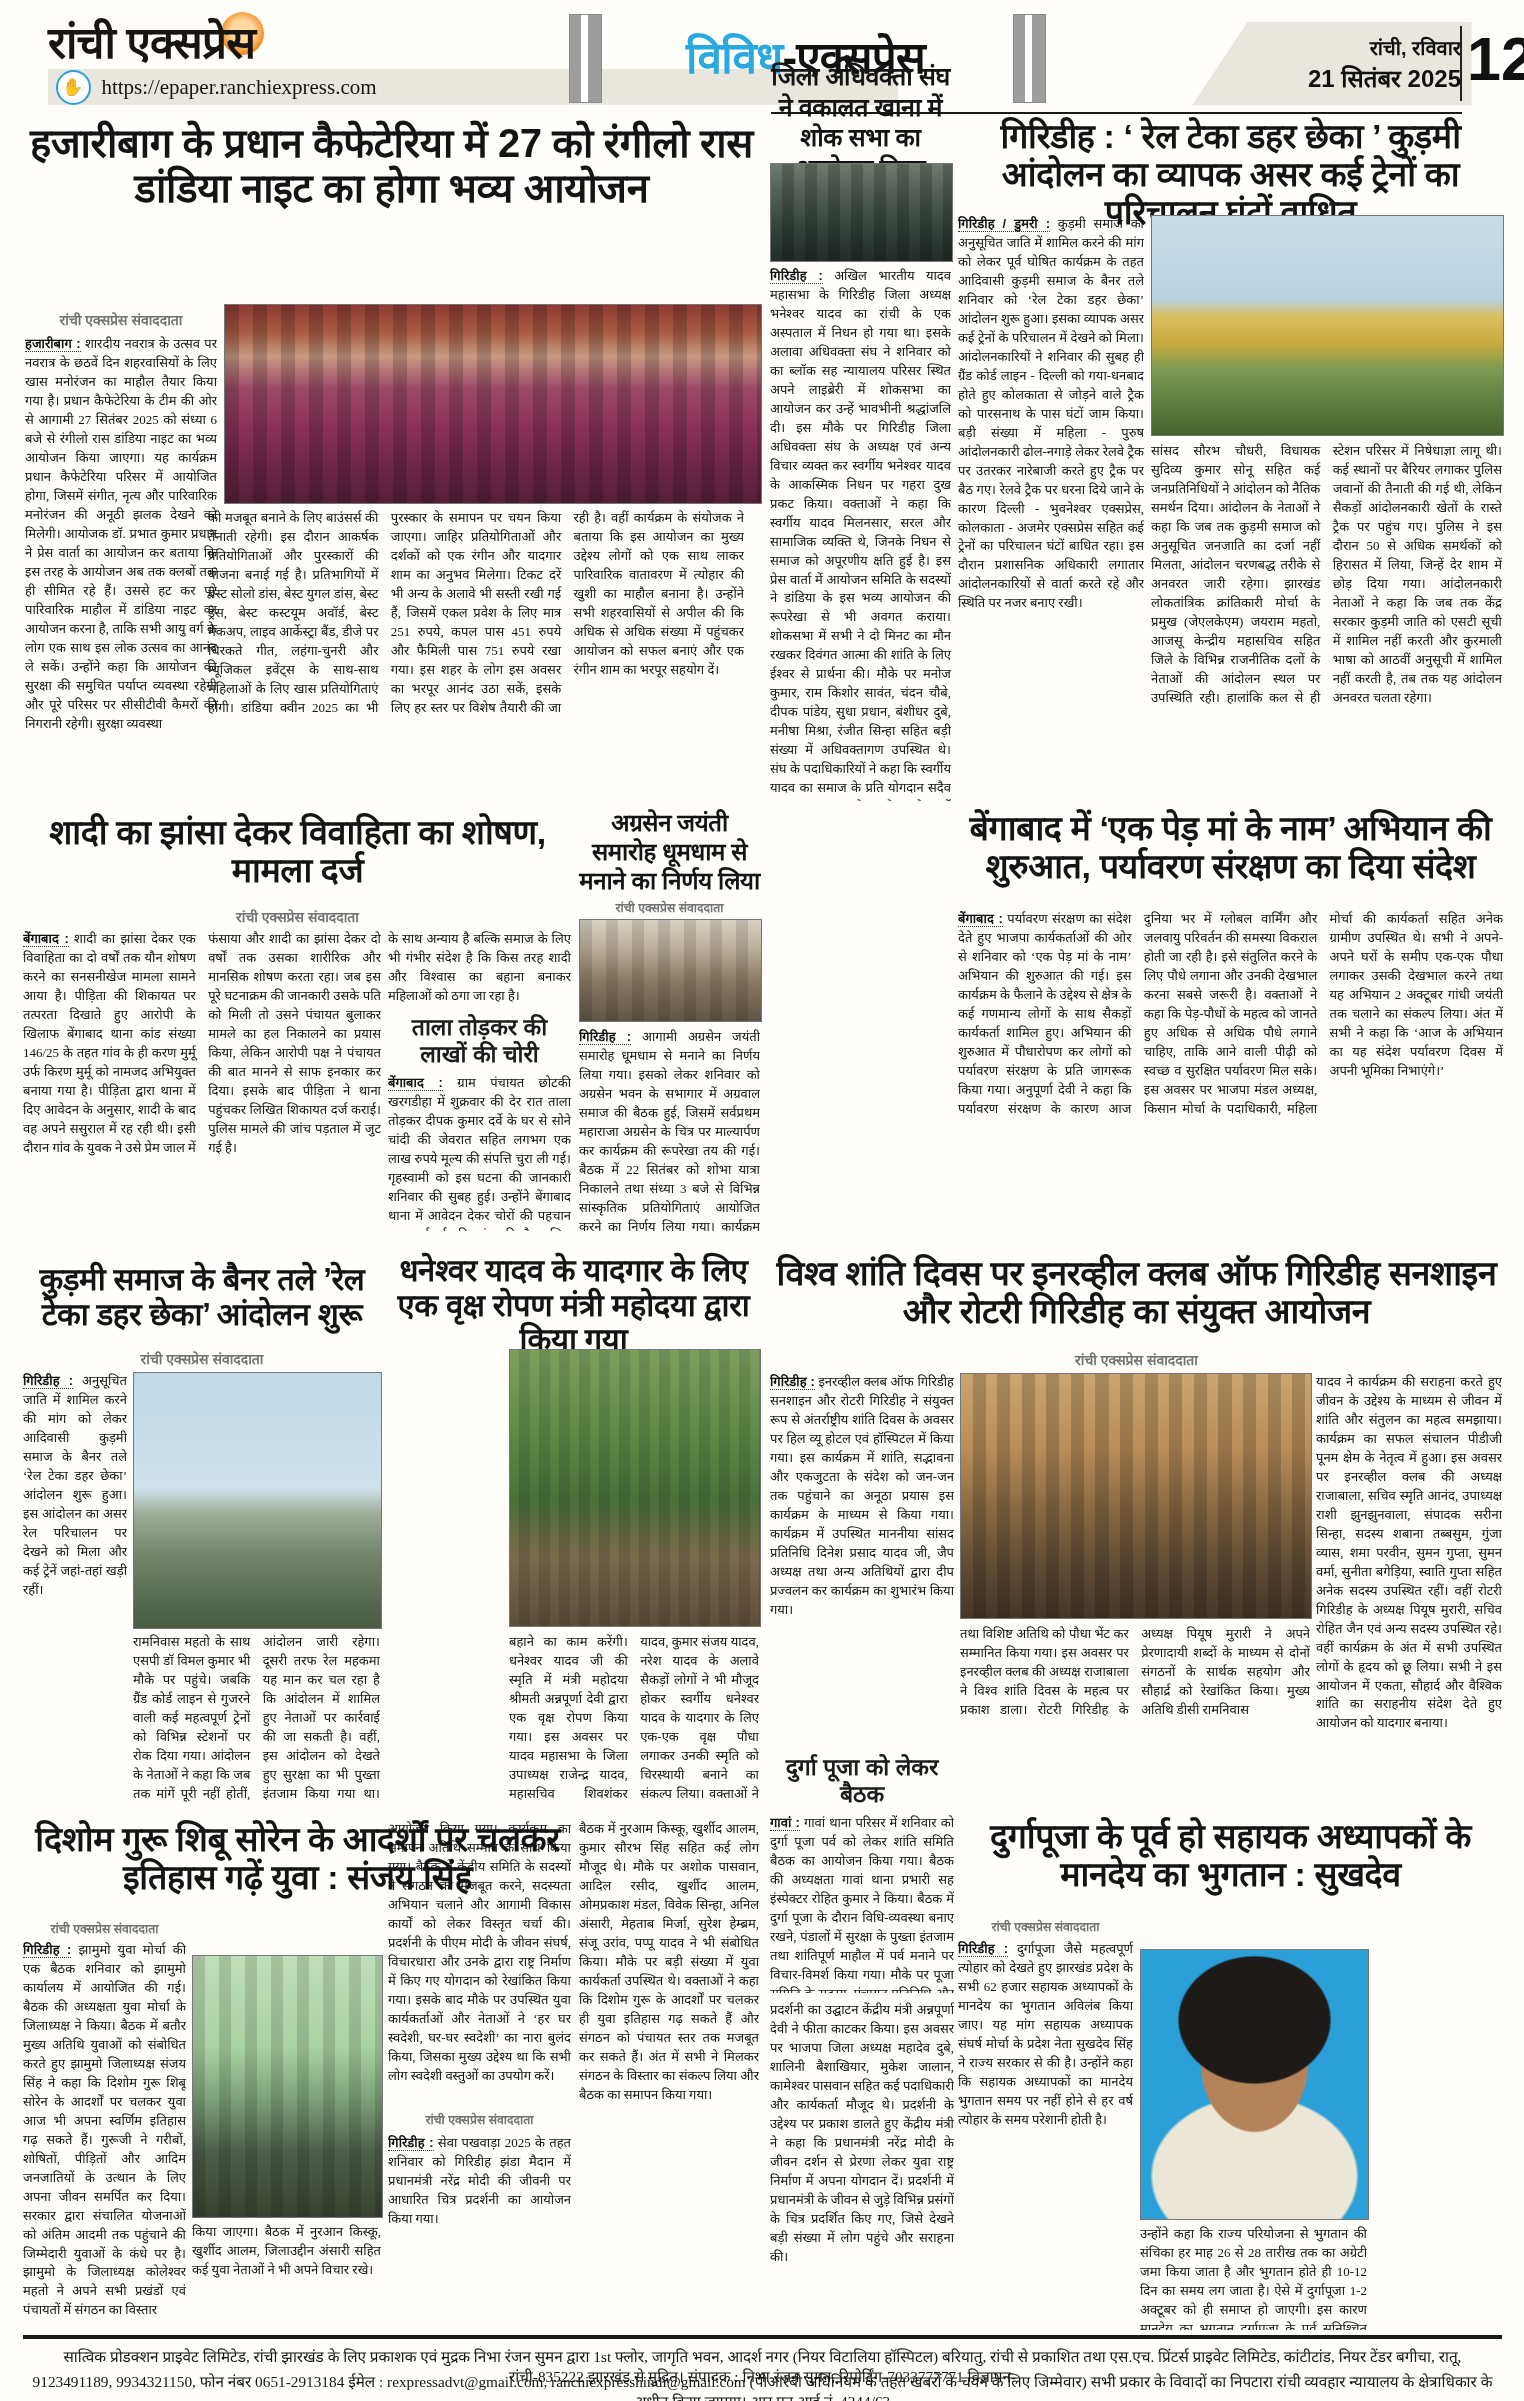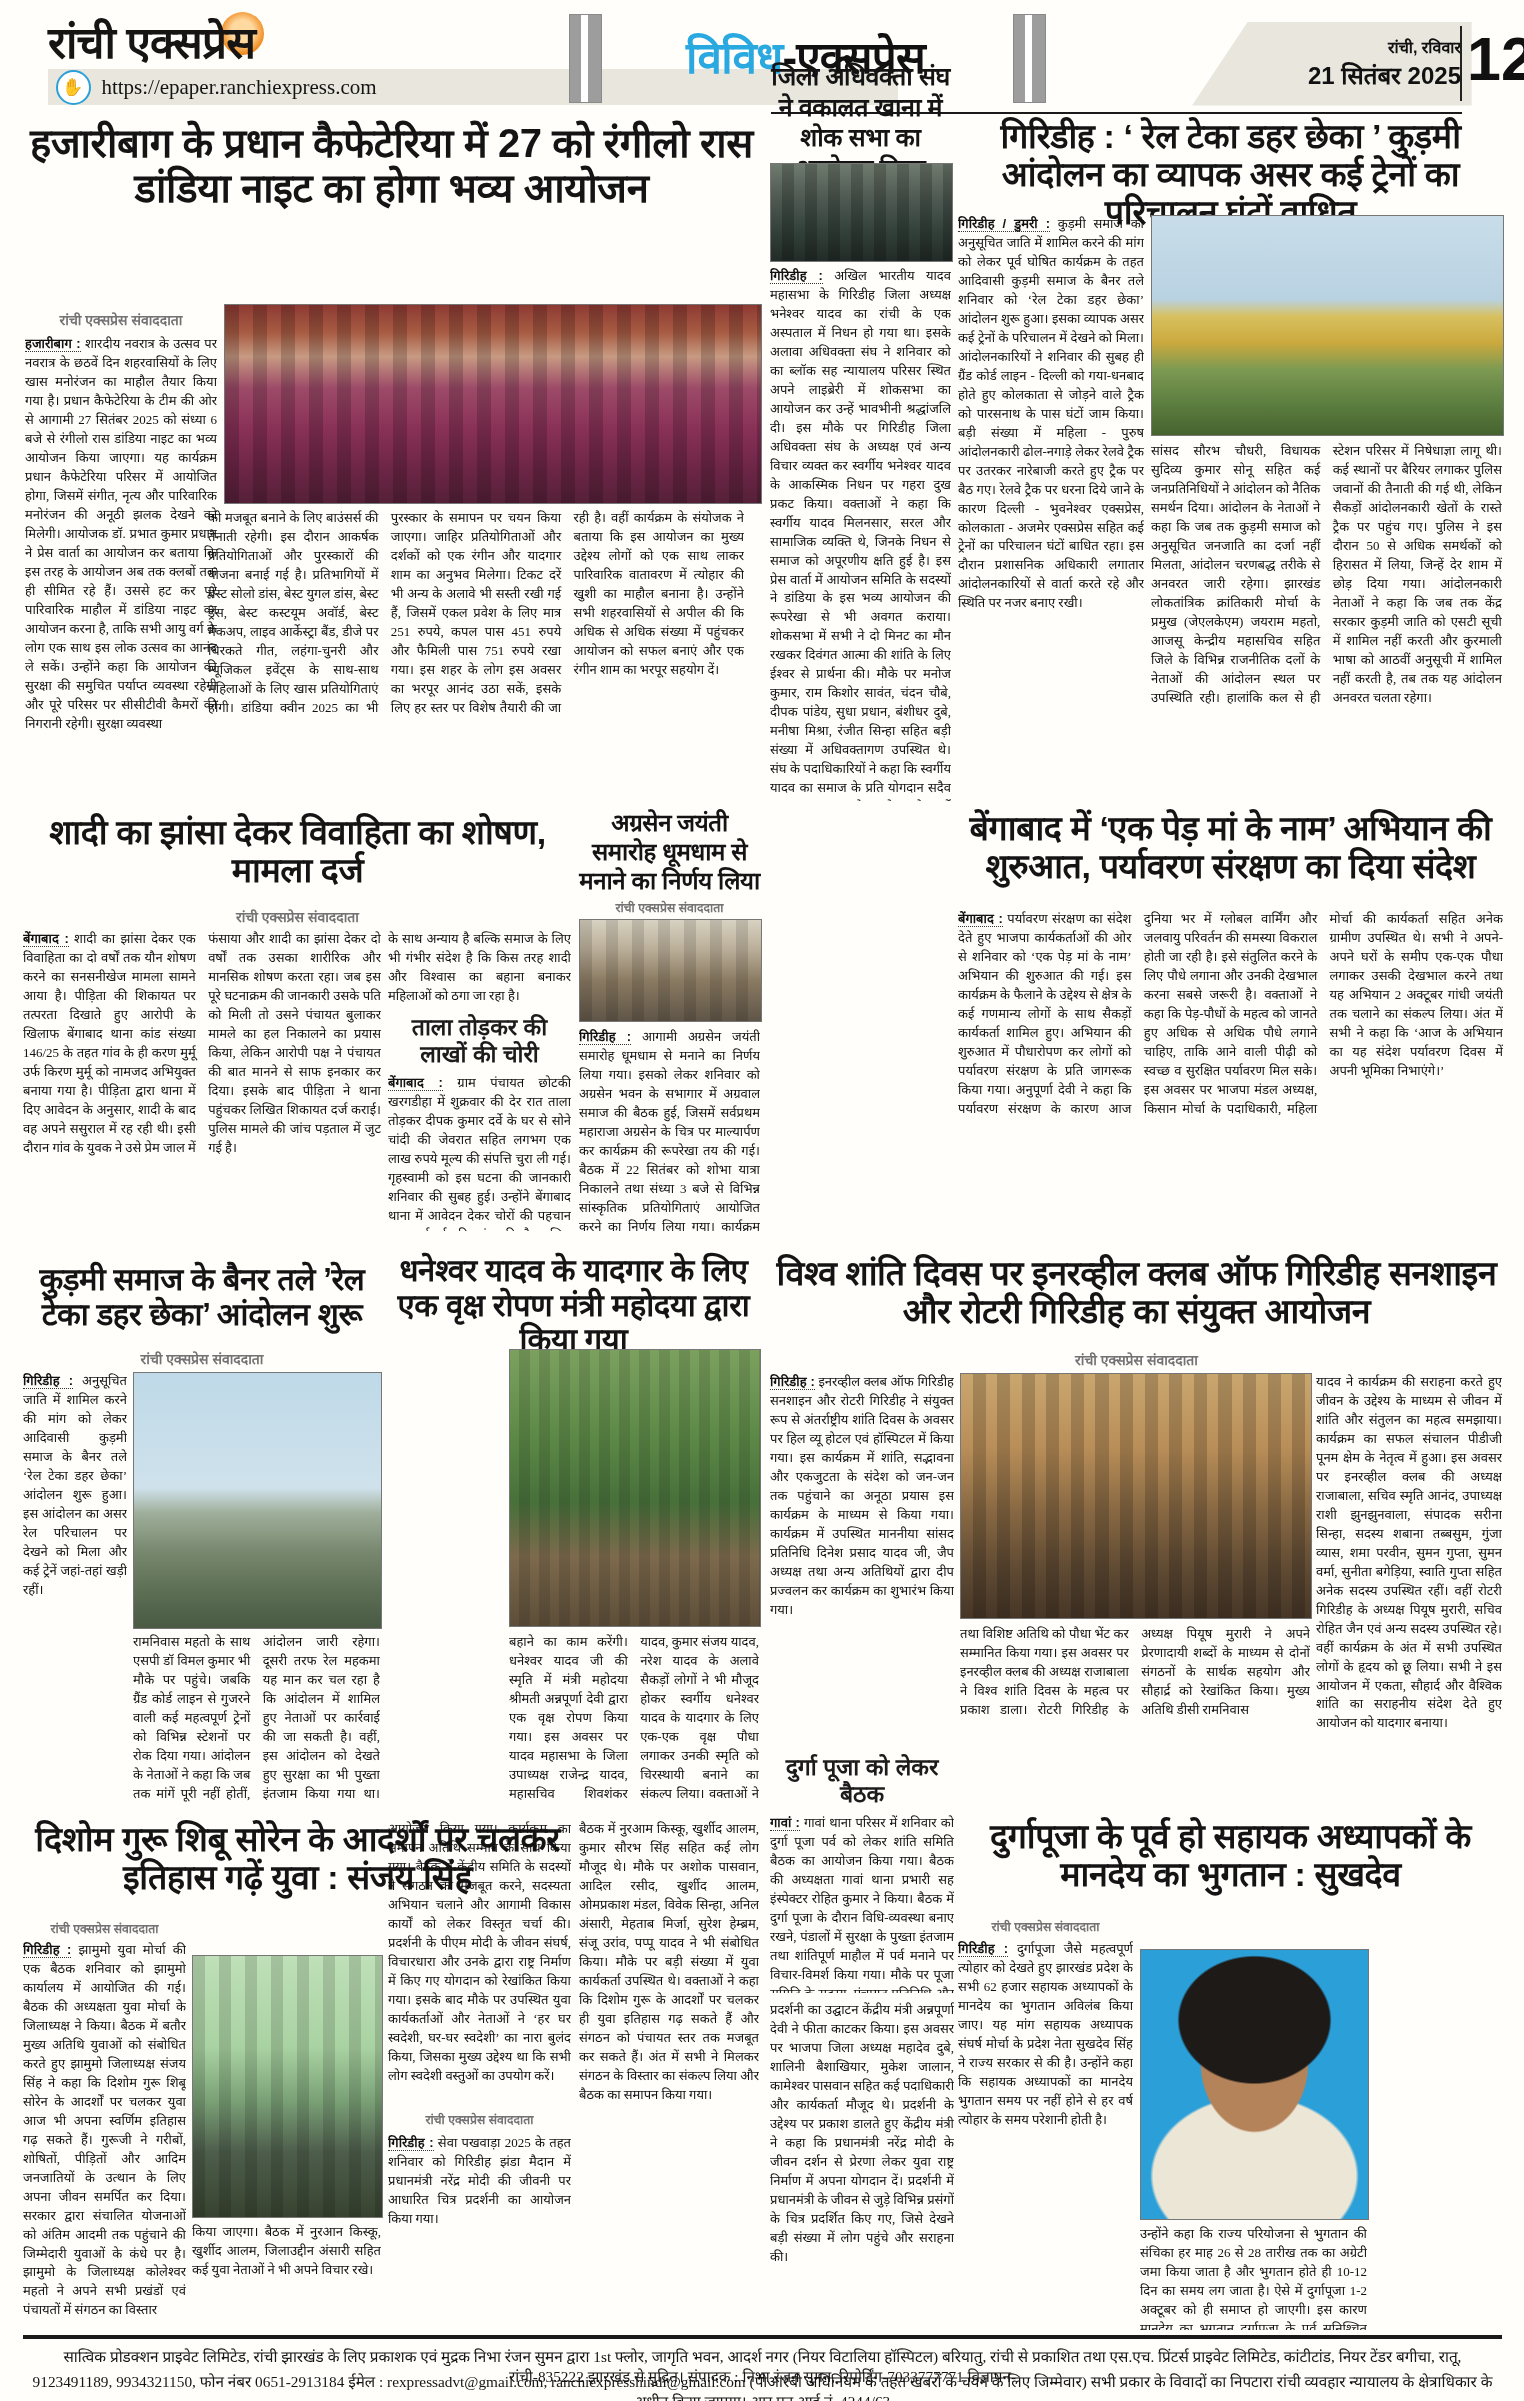--- a/index.html
+++ b/index.html
@@ -27,21 +27,21 @@
   .sun{width:43px;height:43px;border-radius:50%;background:radial-gradient(circle at 50% 45%,#ffd9a0 0 35%,#f08a1d 70%,#e86f10 100%);z-index:1;}
   .urlbar{background:#e9e6de;display:flex;align-items:center;gap:10.7px;padding:0 7.7px;}
   .touch{width:31px;height:31px;border-radius:50%;background:#fff;border:2.3px solid #2a9fd8;color:#2a9fd8;
          display:flex;align-items:center;justify-content:center;font-size:17px;}
   .url{font-size:21px;font-family:"Liberation Serif","DejaVu Serif",serif;color:#141414;}
   .bracket{background:linear-gradient(90deg,#9d9d9d 0 34%,#ffffff 34% 58%,#9d9d9d 58% 100%);border:0.8px solid #8a8a8a;}
   .edition{font-size:44px;font-weight:800;text-align:center;letter-spacing:-0.8px;}
   .ed-blue{color:#2aa9e1;}
   .datebox{background:#e9e6de;clip-path:polygon(20% 0,100% 0,100% 100%,0 100%);
            display:flex;flex-direction:column;justify-content:center;align-items:flex-end;padding-right:10.7px;}
-  .datebox .d1{font-size:16px;font-weight:700;}
+  .datebox .d1{font-size:20px;font-weight:700;}
   .datebox .d2{font-size:24px;font-weight:700;}
   .pageno{font-size:61px;font-weight:800;line-height:1;}
   .rule{background:#1a1a1a;}
   
   .p1{background:linear-gradient(180deg,#8e3a33 0%,#a85c43 14%,#c79a82 26%,#9d4a68 42%,#8a3158 62%,#6e2647 82%,#552038 100%),
       repeating-linear-gradient(90deg,rgba(0,0,0,.18) 0 14px,rgba(255,255,255,.08) 14px 28px);background-blend-mode:multiply;}
   .p2{background:linear-gradient(180deg,#6f7b6e 0%,#4e5a52 35%,#33403a 70%,#222b27 100%),
       repeating-linear-gradient(90deg,rgba(255,255,255,.10) 0 10.7px,rgba(0,0,0,.2) 10.7px 23px);background-blend-mode:multiply;}
   .p3{background:linear-gradient(180deg,#c8dde9 0%,#b9d2e2 38%,#d8c05e 46%,#caa93e 58%,#7d9a52 70%,#5d7f40 85%,#46632f 100%);}
   .p4{background:linear-gradient(180deg,#d8d2c2 0%,#b9ad97 30%,#8a7a62 60%,#5f5547 100%),

